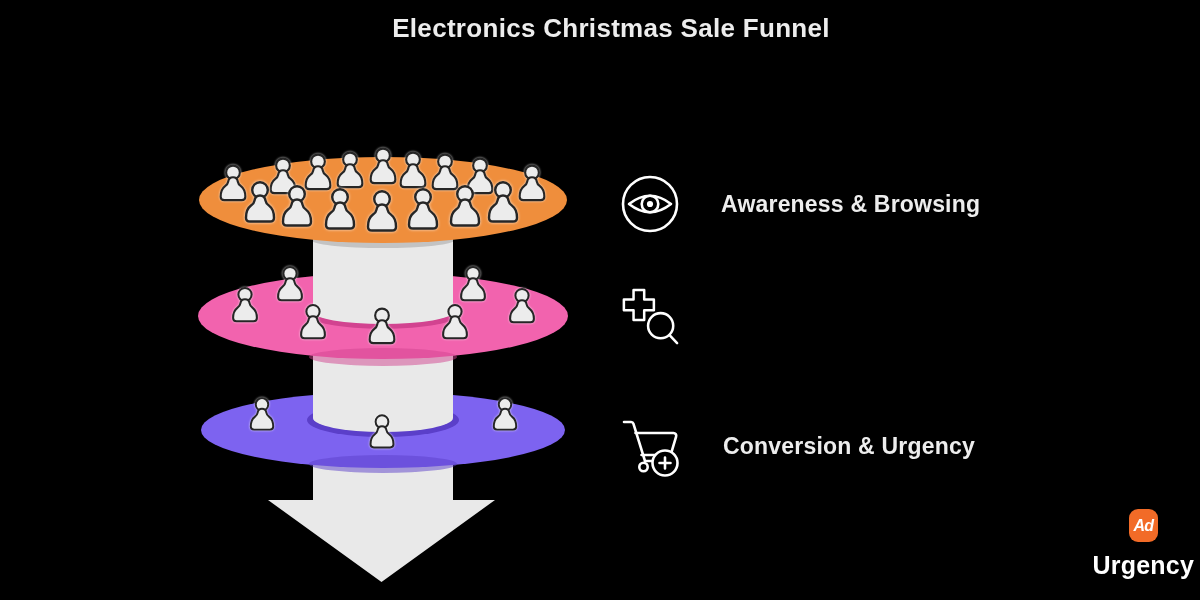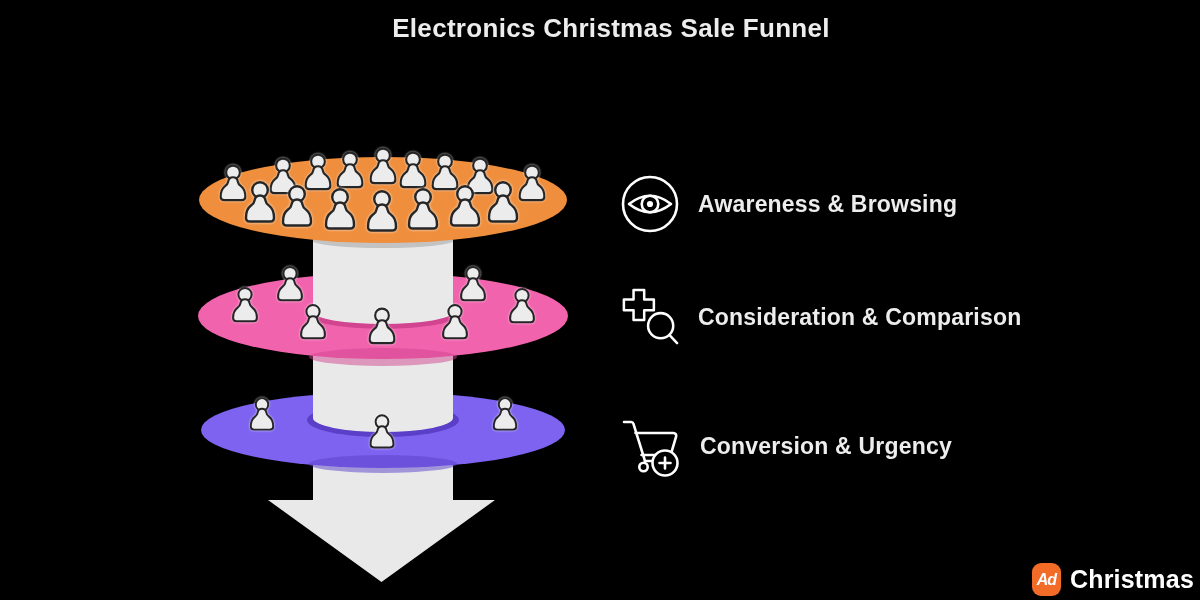--- a/index.html
+++ b/index.html
@@ -19,28 +19,28 @@
     text-align:center; transform:translateX(11px);
     font-size:26px; font-weight:700; letter-spacing:.3px; color:var(--text);
   }
   #funnel{position:absolute; left:0; top:0;}
   .pshape{fill:var(--person-fill); stroke:var(--person-stroke); stroke-width:2.4; stroke-linejoin:round;}
   .person{filter:drop-shadow(0 0 1.5px rgba(255,255,255,.78));}
   .arrow-body{fill:var(--arrow);}
   .legend-row{
     position:absolute; left:620px; display:flex; align-items:center; gap:18px; height:60px;
   }
-  .legend-row .label{font-size:23px; font-weight:700; color:var(--text); letter-spacing:.2px; white-space:nowrap;}
+  .legend-row .label{font-size:23px; font-weight:700; color:var(--text); letter-spacing:.2px; white-space:nowrap;margin-left:23px;}
   .legend-icon{flex:0 0 auto;}
   .legend-icon .ln{stroke:#ffffff; stroke-width:2.6; fill:none; stroke-linecap:round; stroke-linejoin:round;}
   .legend-icon .fl{fill:#ffffff; stroke:none;}
   .legend-icon .knock{fill:var(--bg);}
   .brand{
-    position:absolute; right:6px; bottom:4px;
-    display:flex; align-items:center; gap:9px;
+    position:absolute; right:6px; bottom:20px;
+    display:flex; align-items:center; gap:9px;flex-direction:column;
   }
   .brand-box{
     width:29px; height:33px; border-radius:9px; background:var(--logo-color);
     display:flex; align-items:center; justify-content:center;
     color:#fff; font-weight:700; font-style:italic; font-size:16px; letter-spacing:-1px;
   }
   .brand-name{font-size:25px; font-weight:700; color:#ffffff; letter-spacing:.2px;}
 </style>
 </head>
 <body>
@@ -114,30 +114,29 @@
   </svg>
   <span class="label">Awareness &amp; Browsing</span>
 </div>
 
 <div class="legend-row" style="top:287px">
   <svg class="legend-icon" width="60" height="60" viewBox="0 0 62 62">
     <path class="ln" d="M14,3 h11 v10 h10 v11 h-10 v10 h-11 v-10 h-10 v-11 h10 z"></path>
     <circle class="ln" cx="42" cy="40" r="13"></circle>
     <line class="ln" x1="51.2" y1="49.8" x2="59" y2="58"></line>
   </svg>
-  <span class="label">Consideration &amp; Comparison</span>
 </div>
 
 <div class="legend-row" style="top:416px">
   <svg class="legend-icon" width="62" height="62" viewBox="0 0 62 62">
     <path class="ln" d="M4,7 h7.2 c1,0 1.9,0.65 2.2,1.6 L25,46 h23"></path>
     <path class="ln" d="M15.5,18 H53.5 c1.9,0 3.2,1.8 2.6,3.6 L51.5,37.2 c-0.5,1.7 -2,2.8 -3.8,2.8 H21.5"></path>
     <circle class="ln" cx="23.5" cy="52" r="4.2"></circle>
     <circle class="ln knock" cx="45" cy="48" r="12.5"></circle>
     <path class="ln" d="M45,42.5 v11 M39.5,48 h11"></path>
   </svg>
   <span class="label">Conversion &amp; Urgency</span>
 </div>
 
 <div class="brand">
   <div class="brand-box">Ad</div>
-  <div class="brand-name">Christmas</div>
+  <div class="brand-name">Urgency</div>
 </div>
 
 </body></html>

